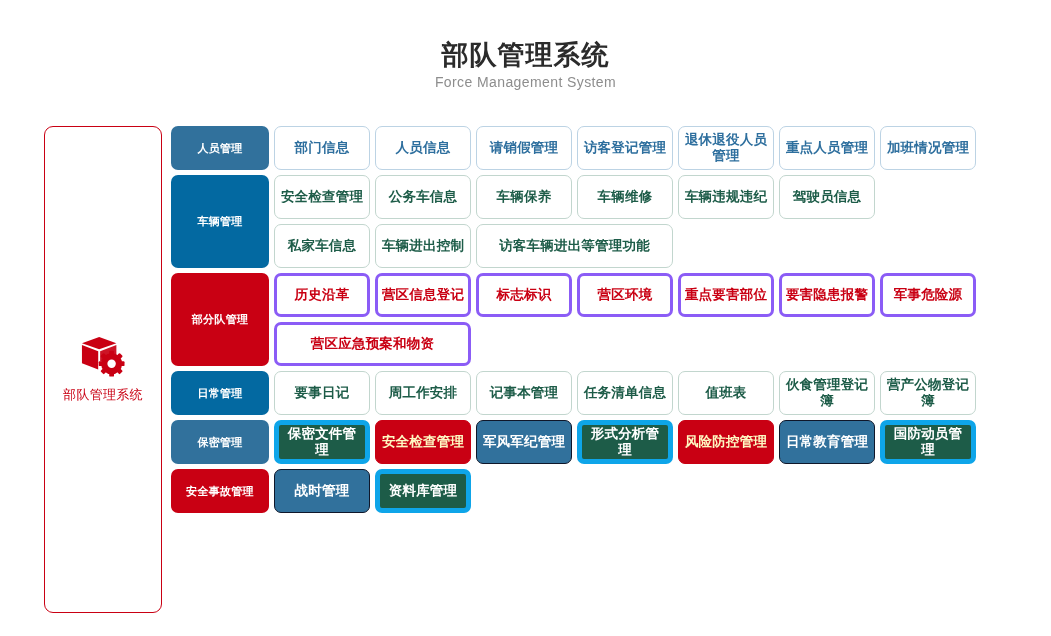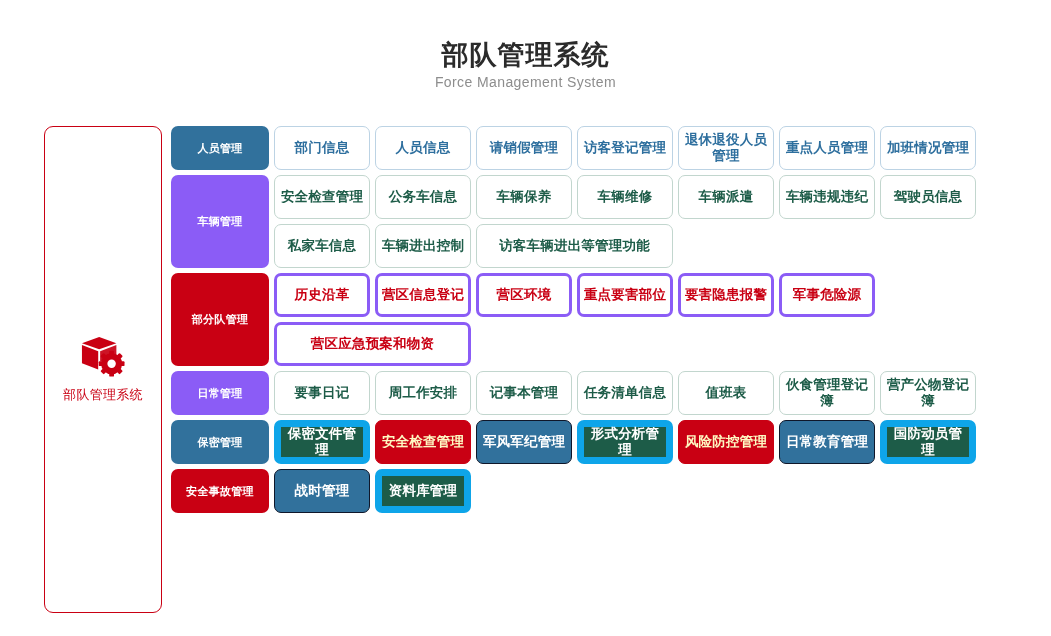--- a/index.html
+++ b/index.html
@@ -58,21 +58,21 @@
   .cat-btn{
     width:98px;flex:0 0 98px;
     border-radius:7px;
     display:flex;align-items:center;justify-content:center;
     color:#ffffff;font-size:11px;font-weight:bold;
     text-align:center;line-height:17px;
     letter-spacing:0.3px;
     box-sizing:border-box;padding:4px 3px;
   }
   .cat-blue{background:#31719c;}
-  .cat-green{background:#8b5cf6;}
+  .cat-green{background:#0369a1;}
   .cat-red{background:#c90013;text-align:right;}
 
   .items-col{display:flex;flex-direction:column;gap:5px;flex:1 1 auto;}
   .item-row{display:flex;gap:5px;}
 
   .item{
     flex:0 0 96px;width:96px;height:44px;
     border-radius:7px;
     box-sizing:border-box;
     display:flex;align-items:center;justify-content:center;
@@ -83,21 +83,21 @@
   }
   .item.w2{flex:0 0 197px;width:197px;}
 
   
   .out-blue{border:1px solid #bcd3e4;color:#2e6f9e;background:#ffffff;}
   .out-green{border:1px solid #c2d6ce;color:#1d5c48;background:#ffffff;}
   .out-red{border:3px solid #8b5cf6;color:#c90013;background:#ffffff;}
 
   
   .fill-blue{background:#31719c;color:#ffffff;border:1px solid #0f172a;}
-  .fill-green{background:#1d5c48;color:#ffffff;border:7px solid #0ea5e9;}
+  .fill-green{background:#1d5c48;color:#ffffff;border:5px solid #0ea5e9;}
   .fill-red{background:#c90013;color:#fef9c3;border:1px solid #c90013;}
 </style>
 </head>
 <body>
 
 <div class="page">
 
   <div class="header">
     <div class="title">部队管理系统</div>
     <div class="subtitle">Force Management System</div>
@@ -148,37 +148,37 @@
           </div>
         </div>
         <div class="cat-row">
           <div class="cat-btn cat-green">车辆管理</div>
           <div class="items-col">
             <div class="item-row">
               <div class="item out-green">安全检查管理</div>
               <div class="item out-green">公务车信息</div>
               <div class="item out-green">车辆保养</div>
               <div class="item out-green">车辆维修</div>
-              <div class="item out-green">车辆派遣</div>
               <div class="item out-green">车辆违规违纪</div>
               <div class="item out-green">驾驶员信息</div>
             </div>
             <div class="item-row">
               <div class="item out-green">私家车信息</div>
               <div class="item out-green">车辆进出控制</div>
               <div class="item out-green w2">访客车辆进出等管理功能</div>
             </div>
           </div>
         </div>
         <div class="cat-row">
           <div class="cat-btn cat-red">部分队管理</div>
           <div class="items-col">
             <div class="item-row">
               <div class="item out-red">历史沿革</div>
               <div class="item out-red">营区信息登记</div>
+              <div class="item out-red">标志标识</div>
               <div class="item out-red">营区环境</div>
               <div class="item out-red">重点要害部位</div>
               <div class="item out-red">要害隐患报警</div>
               <div class="item out-red">军事危险源</div>
             </div>
             <div class="item-row">
               <div class="item out-red w2">营区应急预案和物资</div>
             </div>
           </div>
         </div>

